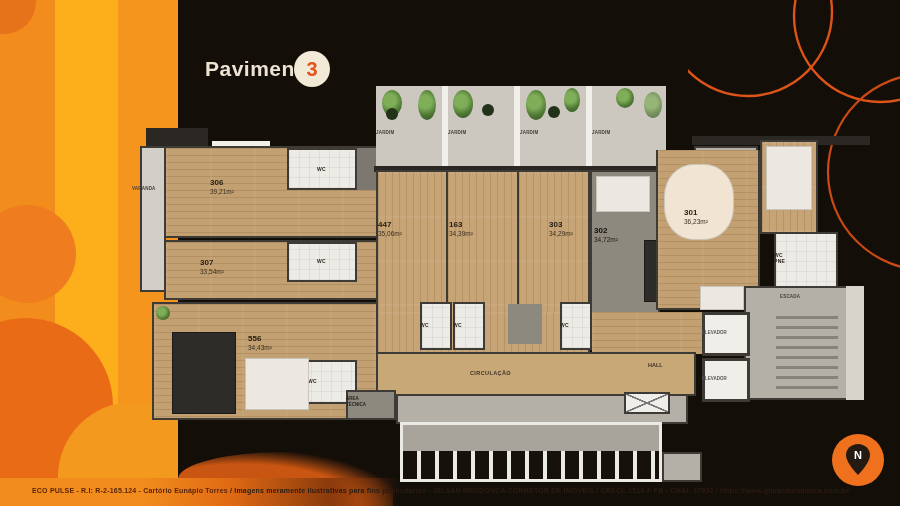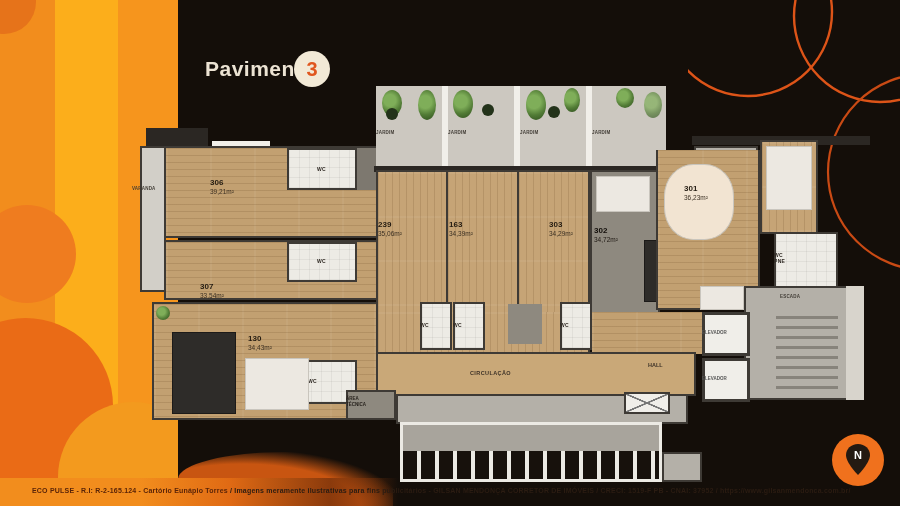--- a/index.html
+++ b/index.html
@@ -103,33 +103,33 @@
   <div class="lbl tiny" style="left:317px;top:166px;width:30px;">WC</div>
   <div class="abs" style="left:357px;top:148px;width:22px;height:42px;background:#7d786f;"></div>
   <div class="lbl" style="left:210px;top:178px;width:80px;">
     <span class="unit-id">306</span>
     <span class="unit-area">39,21m²</span>
   </div>
 
   <div class="room wood-h" style="left:164px;top:240px;width:218px;height:60px;"></div>
   <div class="room tile" style="left:287px;top:242px;width:70px;height:40px;"></div>
   <div class="lbl tiny" style="left:317px;top:258px;width:30px;">WC</div>
-  <div class="lbl" style="left:200px;top:258px;width:80px;margin-top:24px;">
+  <div class="lbl" style="left:200px;top:258px;width:80px;">
     <span class="unit-id">307</span>
     <span class="unit-area">33,54m²</span>
   </div>
 
   <div class="room wood-h" style="left:152px;top:302px;width:230px;height:118px;"></div>
   <div class="room tile" style="left:289px;top:360px;width:68px;height:44px;"></div>
   <div class="lbl tiny" style="left:308px;top:378px;width:30px;">WC</div>
   <div class="furn-dark" style="left:172px;top:332px;width:62px;height:80px;"></div>
   <div class="furn-white" style="left:245px;top:358px;width:62px;height:50px;"></div>
   <div class="plant" style="left:156px;top:306px;width:14px;height:14px;"></div>
   <div class="lbl" style="left:248px;top:334px;width:80px;">
-    <span class="unit-id">130</span>
+    <span class="unit-id">556</span>
     <span class="unit-area">34,43m²</span>
   </div>
 
   <div class="abs garden" style="left:376px;top:86px;width:66px;height:82px;">
     <div class="plant" style="left:6px;top:4px;width:20px;height:26px;"></div>
     <div class="plant dark" style="left:10px;top:22px;width:12px;height:12px;"></div>
     <div class="plant" style="left:42px;top:4px;width:18px;height:30px;"></div>
     <div class="lbl micro" style="left:0;top:44px;width:100%;">JARDIM</div>
   </div>
   <div class="abs whitewall" style="left:442px;top:86px;width:6px;height:82px;"></div>
@@ -150,21 +150,21 @@
     <div class="plant" style="left:24px;top:2px;width:18px;height:20px;"></div>
     <div class="plant" style="left:52px;top:6px;width:18px;height:26px;opacity:.7;"></div>
     <div class="lbl micro" style="left:0;top:44px;width:100%;">JARDIM</div>
   </div>
   <div class="abs wall" style="left:374px;top:166px;width:294px;height:6px;"></div>
 
   <div class="room wood-v" style="left:376px;top:170px;width:72px;height:144px;"></div>
   <div class="room wood-v" style="left:446px;top:170px;width:73px;height:144px;"></div>
   <div class="room wood-v" style="left:517px;top:170px;width:73px;height:144px;"></div>
   <div class="lbl" style="left:378px;top:220px;width:66px;">
-    <span class="unit-id">239</span>
+    <span class="unit-id">447</span>
     <span class="unit-area">35,06m²</span>
   </div>
   <div class="lbl" style="left:449px;top:220px;width:66px;">
     <span class="unit-id">163</span>
     <span class="unit-area">34,39m²</span>
   </div>
   <div class="lbl" style="left:549px;top:220px;width:66px;">
     <span class="unit-id">303</span>
     <span class="unit-area">34,29m²</span>
   </div>
@@ -186,21 +186,21 @@
   <div class="lbl" style="left:594px;top:226px;width:62px;">
     <span class="unit-id" style="color:#120e0a;">302</span>
     <span class="unit-area" style="color:#201a14;">34,72m²</span>
   </div>
 
   <div class="room gray" style="left:694px;top:146px;width:64px;height:24px;"></div>
   <div class="lbl micro" style="left:694px;top:153px;width:64px;">SACADA</div>
   <div class="room wood-h" style="left:656px;top:150px;width:104px;height:160px;border-top:none;"></div>
   <div class="furn-white" style="left:664px;top:164px;width:68px;height:74px;border-radius:42%;background:#f2e4d2;"></div>
   <div class="furn-white" style="left:700px;top:286px;width:42px;height:22px;"></div>
-  <div class="lbl" style="left:684px;top:184px;width:64px;">
+  <div class="lbl" style="left:684px;top:208px;width:64px;">
     <span class="unit-id">301</span>
     <span class="unit-area">36,23m²</span>
   </div>
 
   <div class="room wood-v" style="left:760px;top:140px;width:58px;height:94px;"></div>
   <div class="furn-white" style="left:766px;top:146px;width:44px;height:62px;"></div>
   <div class="room tile" style="left:774px;top:232px;width:64px;height:62px;"></div>
   <div class="lbl tiny" style="left:774px;top:252px;width:64px;">
     <span>WC</span><br>
     <span>PNE</span>

